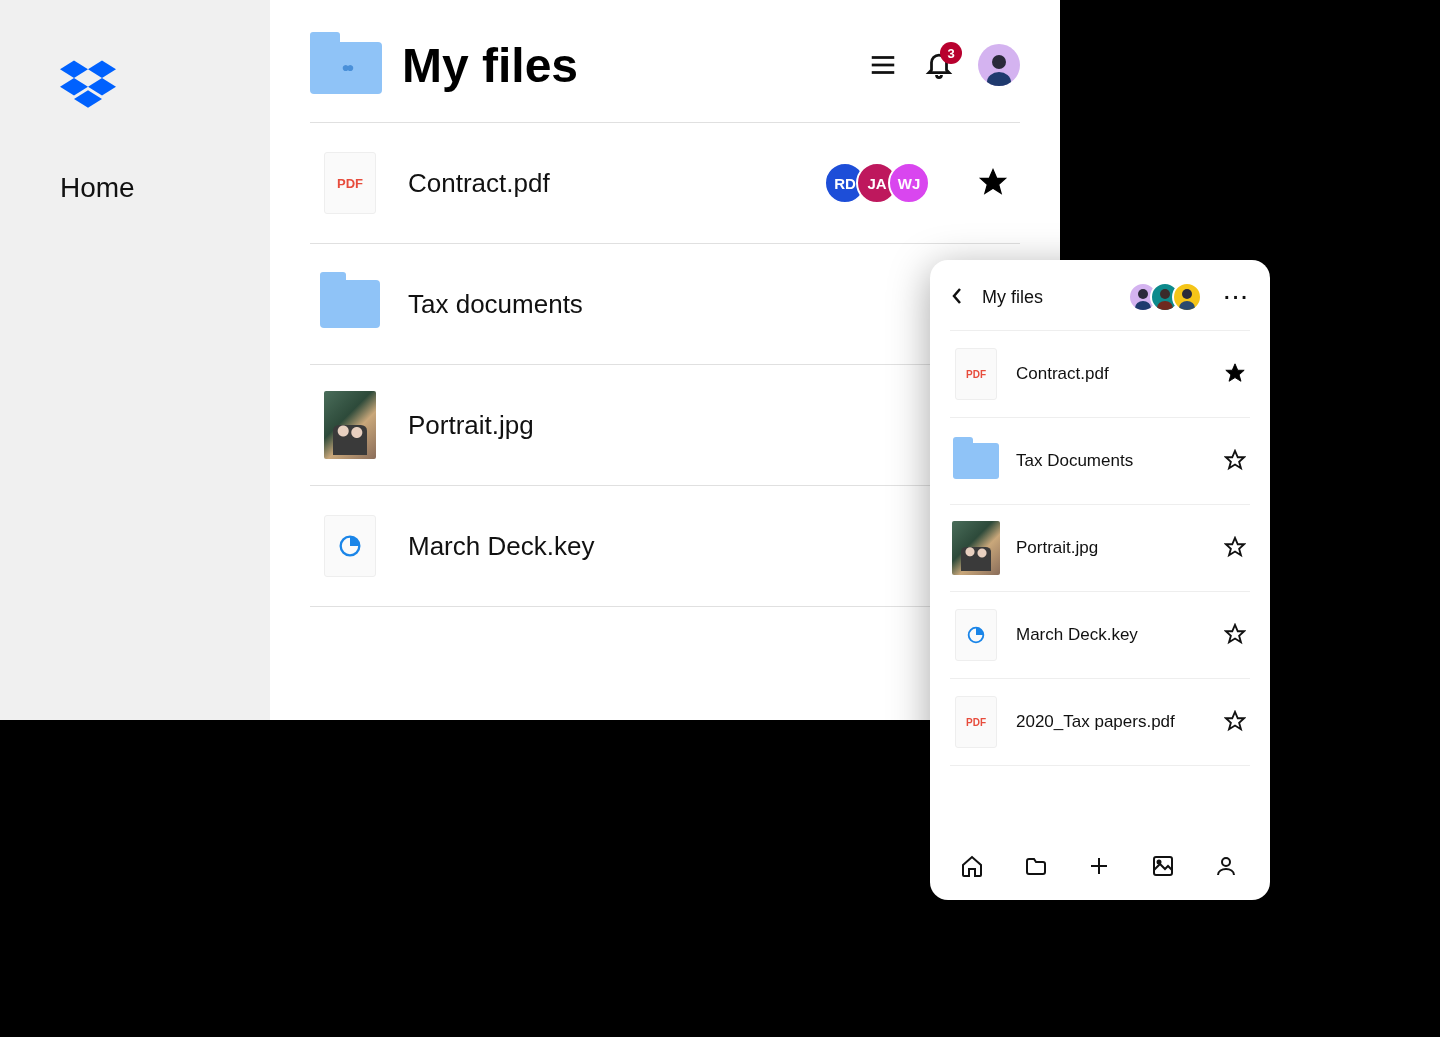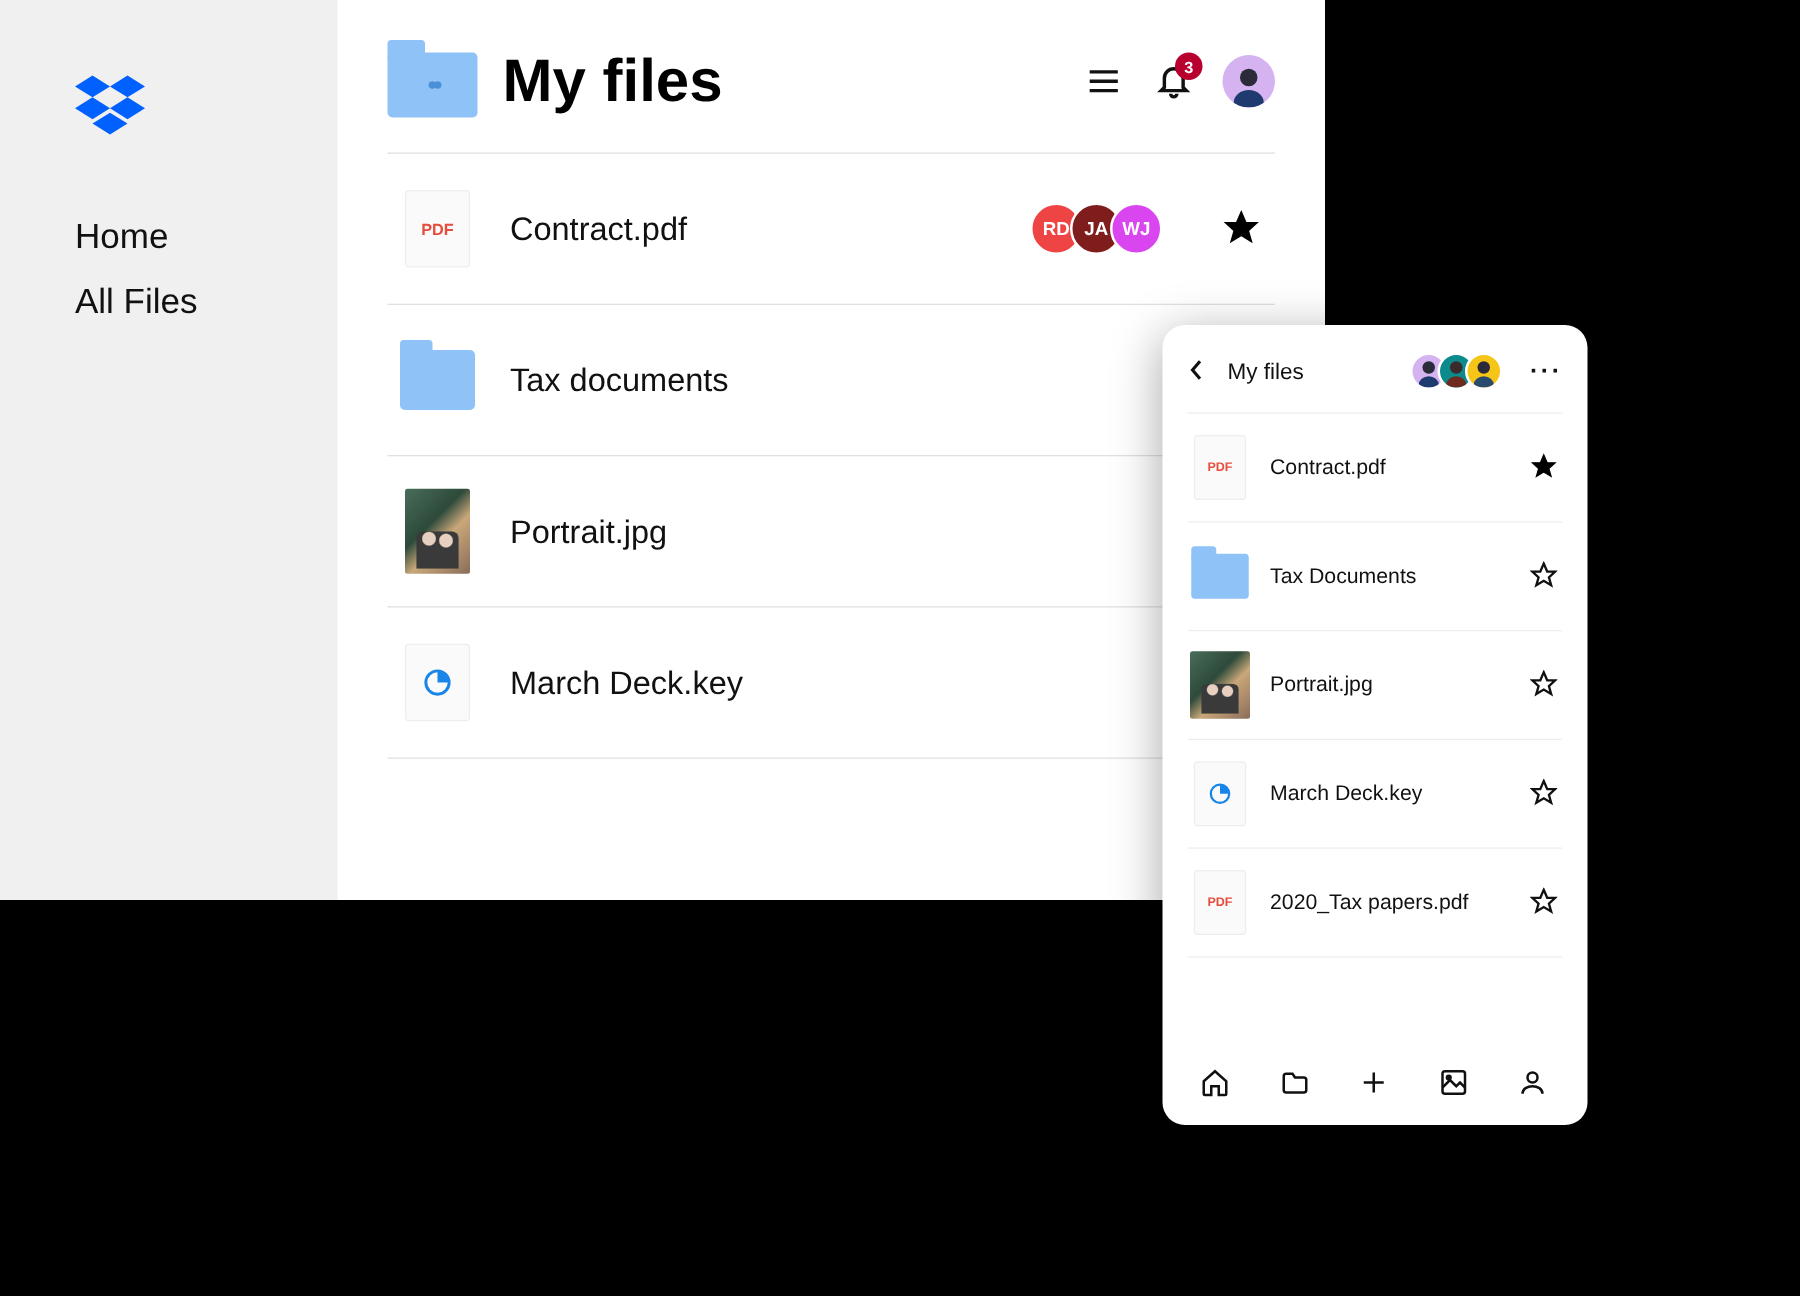--- a/index.html
+++ b/index.html
@@ -359,21 +359,20 @@
         <polygon points="16,0 32,10 16,20 0,10"></polygon>
         <polygon points="48,0 64,10 48,20 32,10"></polygon>
         <polygon points="16,20 32,30 16,40 0,30"></polygon>
         <polygon points="48,20 64,30 48,40 32,30"></polygon>
         <polygon points="32,34 48,44 32,54 16,44"></polygon>
       </g>
         </svg>
     </div>
     <div class="nav-items">
       <div class="nav-item">Home</div>
-      <div class="nav-item">All Files</div>
     </div>
   </div>
 
   <div class="main">
     <div class="header">
       <div class="header-left">
         <div class="folder-hero">
           <div class="folder-tab"></div>
           <div class="folder-shape"></div>
           <div class="folder-people">●●</div>
@@ -404,22 +403,22 @@
     </div>
 
     <div class="file-list">
 
       <div class="file-row">
         <div class="file-thumb">
             <div class="pdf-thumb">PDF</div>
           </div>
         <div class="file-name">Contract.pdf</div>
         <div class="collabs">
-          <div class="collab" style="background:#ef4444">RD</div>
-          <div class="collab" style="background:#7f1d1d">JA</div>
+          <div class="collab" style="background:#1d4ed8">RD</div>
+          <div class="collab" style="background:#be185d">JA</div>
           <div class="collab" style="background:#d946ef">WJ</div>
         </div>
         <div class="star filled">
           <svg viewBox="0 0 24 24">
               <polygon points="12,2 15,9 22,9 16.5,14 18.5,21 12,17 5.5,21 7.5,14 2,9 9,9"></polygon>
             </svg>
         </div>
       </div>
 
       <div class="file-row">

